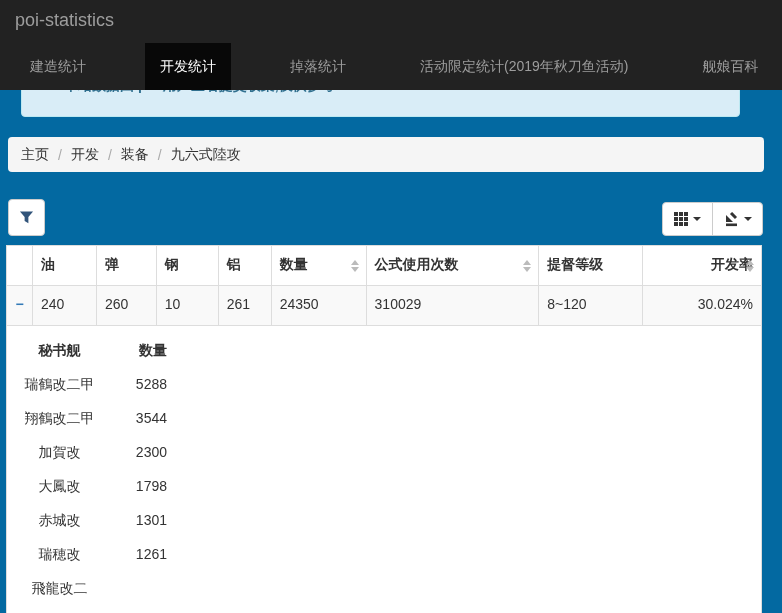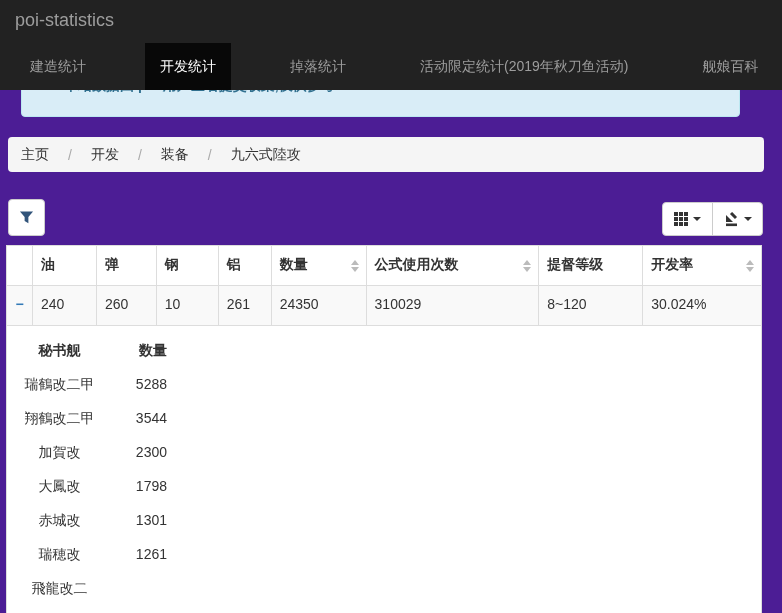--- a/index.html
+++ b/index.html
@@ -1,38 +1,38 @@
 <!DOCTYPE html>
 <html><head>
 <meta charset="utf-8">
 <style>
   * { margin:0; padding:0; box-sizing:border-box; }
   html,body { background:#fff; }
   body { font-family:"Liberation Sans","DejaVu Sans",sans-serif; font-size:14px; color:#333; }
-  .page { position:relative; width:782px; height:613px; overflow:hidden; background:#4c1d95; }
+  .page { position:relative; width:782px; height:613px; overflow:hidden; background:#0369a1; }
 
   
   .alert { position:absolute; top:58px; left:21px; width:719px; height:59px;
            background:#d9edf7; border:1px solid #bce8f1; border-radius:4px;
            color:#31708f; z-index:1; overflow:hidden; }
   .alert-text { position:absolute; left:42px; top:18px; font-size:14px; line-height:17px; font-weight:bold; white-space:nowrap; }
   .alert-close { position:absolute; right:22px; top:13px; font-size:19px; font-weight:bold; color:#2a6478; cursor:pointer; line-height:19px; }
 
   
   .navbar { position:absolute; top:0; left:0; width:782px; height:90px; background:#222; z-index:10; }
   .brand { position:absolute; top:10px; left:15px; font-size:18px; line-height:20px; color:#9d9d9d; cursor:pointer; }
   .nav { position:absolute; left:15px; bottom:0; display:flex;gap:44px; }
   .nav-item { display:block; padding:16px 15px 17px; font-size:14px; line-height:14px;
               color:#9d9d9d; cursor:pointer; white-space:nowrap; }
   .nav-item.active { background:#080808; color:#fff; }
 
   
   .breadcrumb { position:absolute; top:137px; left:8px; width:756px; height:35px;
                 background:#f5f5f5; border-radius:4px; display:flex; align-items:center;
-                padding:0 13px; color:#333;gap:10px; }
+                padding:0 13px; color:#333; }
   .crumb { cursor:pointer; }
   .crumb-sep { margin:0 9px; color:#aaa; }
 
   
   .filter-btn { position:absolute; top:199px; left:8px; width:37px; height:37px;
                 background:#fff; border:1px solid #ccc; border-radius:4px;
                 display:flex; align-items:center; justify-content:center; cursor:pointer; }
   .btn-group { position:absolute; top:202px; left:662px; display:flex; }
   .bg-btn { width:51px; height:34px; background:#fff; border:1px solid #ccc;
             display:flex; align-items:center; justify-content:center; gap:5px; cursor:pointer; }
@@ -43,21 +43,21 @@
   
   .table { position:absolute; top:245px; left:6px; width:756px; border:1px solid #ddd; background:#fff; }
   .tr { display:flex; }
   .th,.td { border-left:1px solid #ddd; padding:10px 8px; overflow:hidden; white-space:nowrap; }
   .th:first-child,.td:first-child,.sc:first-child { border-left:none; }
   .th { font-weight:bold; position:relative; height:39px; cursor:pointer; }
   .thead { background:#fff; }
   .trow { border-top:1px solid #ddd; background:#f9f9f9; }
   .td { height:39px; }
   .c0{width:25px;} .c1{width:64px;} .c2{width:60px;} .c3{width:62px;} .c4{width:53px;}
-  .c5{width:95px;} .c6{width:173px;} .c7{width:104px;} .c8{width:119px;}
+  .c5{width:95px;} .c6{width:173px;} .c7{width:104px;} .c8{width:119px;text-align:right;}
   .toggle-cell { text-align:center; padding:10px 2px; color:#337ab7; font-weight:bold; cursor:pointer; }
   .sort-caret { position:absolute; right:7px; top:50%; margin-top:-6px; display:flex; flex-direction:column; gap:2px; }
   .tri-up { width:0;height:0;border-left:4px solid transparent;border-right:4px solid transparent;border-bottom:5px solid #bbb; }
   .tri-dn { width:0;height:0;border-left:4px solid transparent;border-right:4px solid transparent;border-top:5px solid #bbb; }
 
   
   .detail { border-top:1px solid #ddd; background:#fff; padding:8px 8px 7px 2px; }
   .drow { display:flex; }
   .dcell-ship { width:101px; text-align:center; padding:8px 0; white-space:nowrap; }
   .dcell-count { width:57px; text-align:right; padding:8px 0; white-space:nowrap; }

